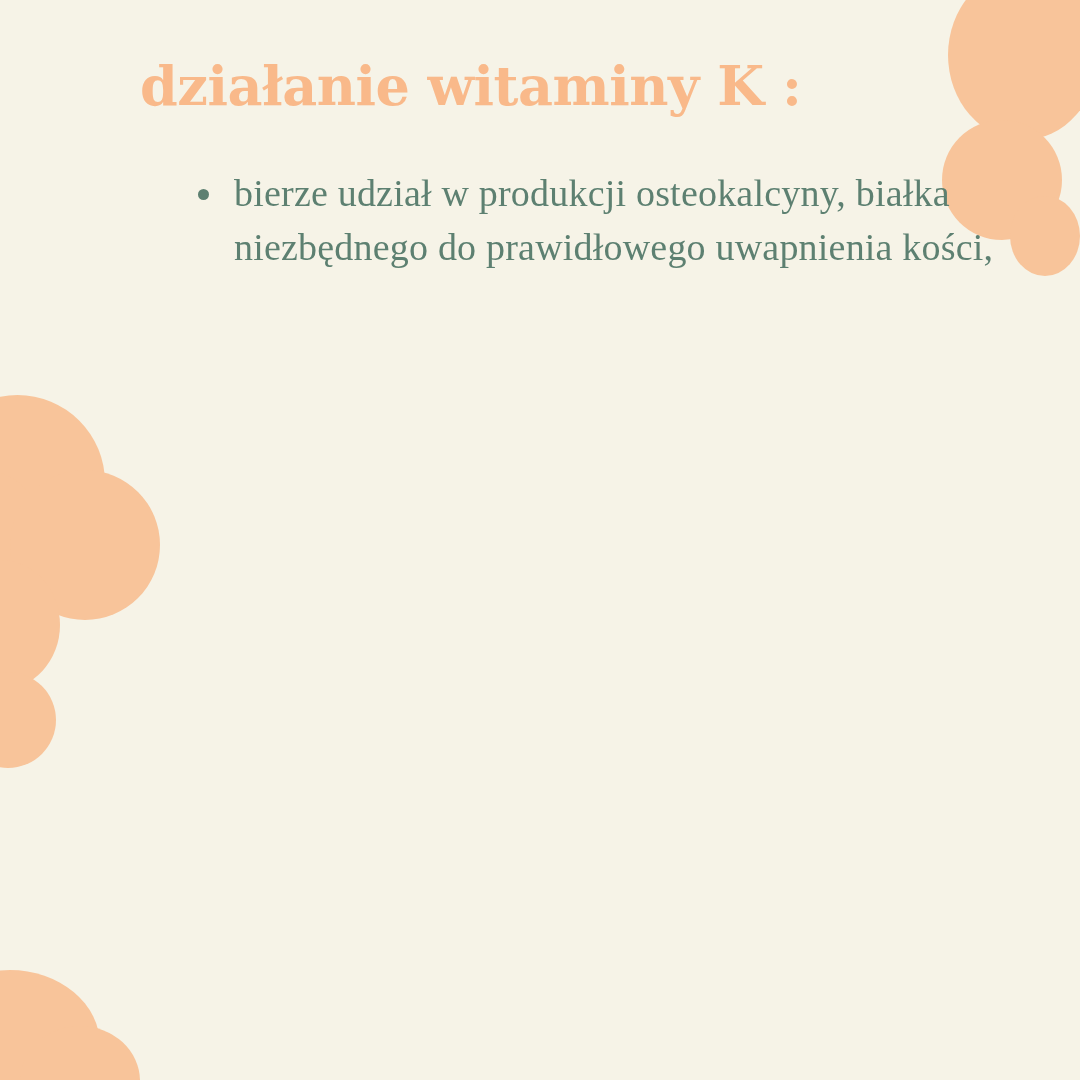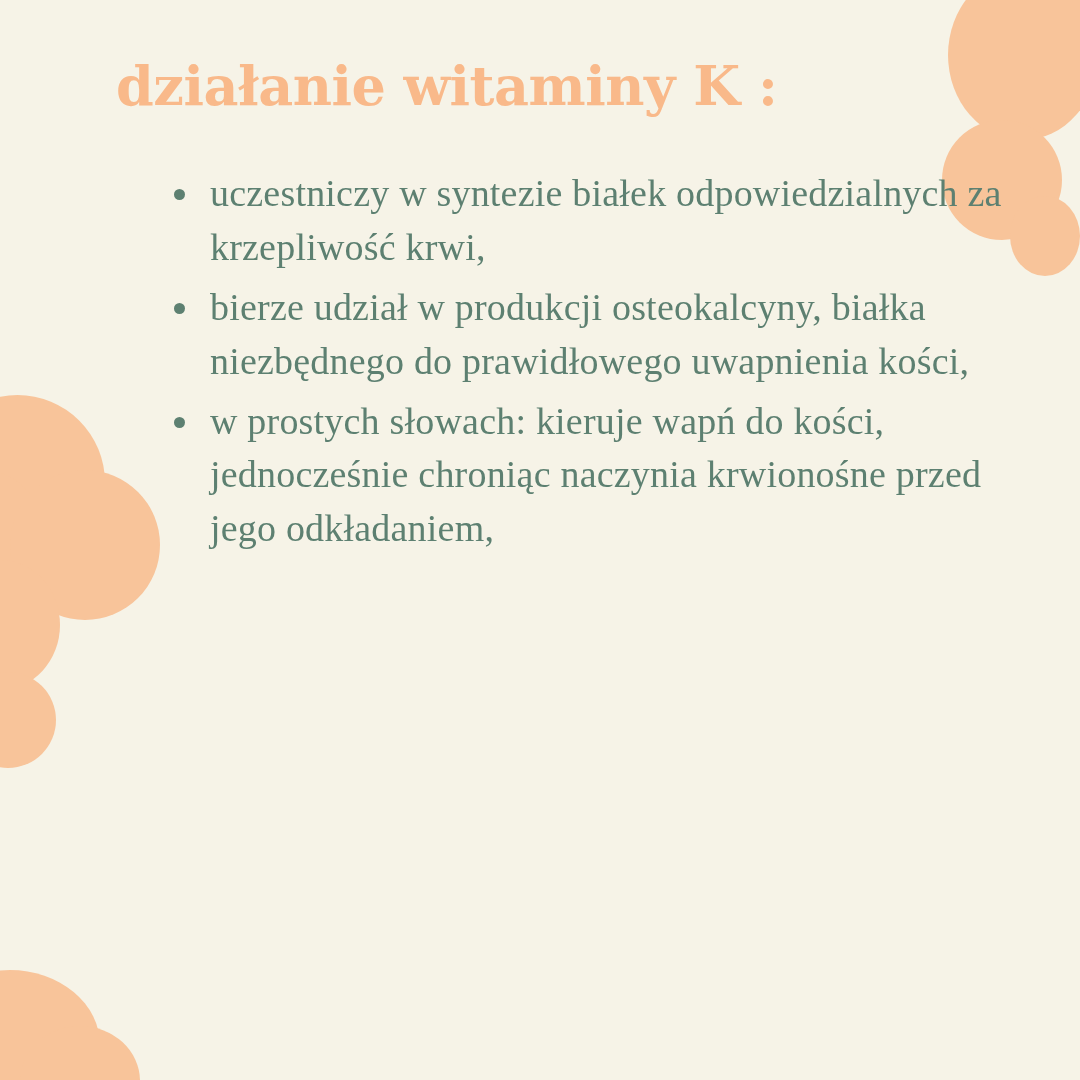--- a/index.html
+++ b/index.html
@@ -40,21 +40,21 @@
   .blob-l-5 { width: 120px; height: 120px; left: -78px; top: 470px; }
 
   
   .blob-b-1 { width: 180px; height: 150px; left: -80px; bottom: -40px; }
   .blob-b-2 { width: 120px; height: 110px; left: 20px;  bottom: -56px; }
 
   
   .content {
     position: relative;
     z-index: 3;
-    padding: 58px 64px 0 64px;
+    padding: 58px 64px 0 88px;
     box-sizing: border-box;
   }
   .title {
     color: #f9b98a;
     font-family: "DejaVu Serif", serif;
     font-weight: 700;
     font-size: 54px;
     letter-spacing: -0.5px;
     margin: 0 0 52px 52px;
     line-height: 1.05;
@@ -102,26 +102,18 @@
 
   <div class="blob blob-b-1"></div>
   <div class="blob blob-b-2"></div>
 
   <div class="content">
     <h1 class="title">działanie witaminy K :</h1>
 
     <ul class="points">
       <li>
         <span class="bullet"></span>
-        <span>uczestniczy w syntezie białek odpowiedzialnych za krzepliwość krwi,</span>
-      </li>
-      <li>
-        <span class="bullet"></span>
         <span>bierze udział w produkcji osteokalcyny, białka niezbędnego do prawidłowego uwapnienia kości,</span>
-      </li>
-      <li>
-        <span class="bullet"></span>
-        <span>w prostych słowach: kieruje wapń do kości, jednocześnie chroniąc naczynia krwionośne przed jego odkładaniem,</span>
       </li>
     </ul>
   </div>
 
 </div>
 
 </body></html>

